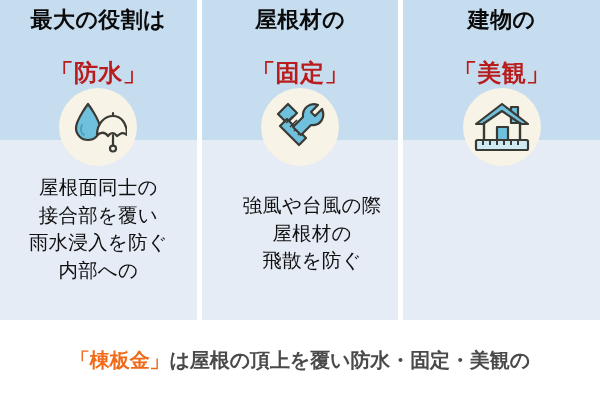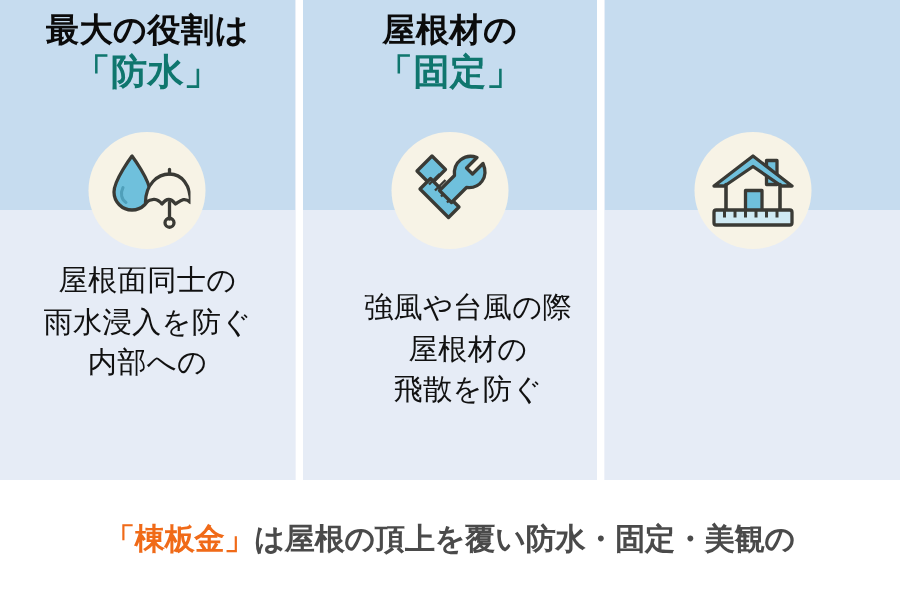--- a/index.html
+++ b/index.html
@@ -69,21 +69,22 @@
     width: 100%;
   }
   .heading .line1 {
     display: block;
     font-size: 22px;
     color: #0b0b0b;
   }
   .heading .line2 {
     display: block;
     font-size: 24px;
-    color: #0f766e;
+    color: #b91c1c;
+    margin-top: 24px;
   }
   
   .icon-badge {
     position: absolute;
     top: 88px;
     left: 50%;
     transform: translateX(-50%);
     width: 78px;
     height: 78px;
     border-radius: 50%;
@@ -157,20 +158,21 @@
         </span>
       </div>
 
       <div class="col-inner">
         <div class="heading">
           <span class="line1">最大の役割は</span>
           <span class="line2">「防水」</span>
         </div>
         <div class="body-text">
           <span class="bline">屋根面同士の</span>
+          <span class="bline">接合部を覆い</span>
           <span class="bline">雨水浸入を防ぐ</span>
           <span class="bline">内部への</span>
         </div>
       </div>
     </div>
 
     <div class="column">
       <div class="col-top"></div>
       <div class="col-bottom"></div>
 
@@ -218,20 +220,24 @@
 
             <rect x="24" y="26" width="11" height="14" fill="#6fc0dc" stroke="#3a3a35" stroke-width="2.2" stroke-linejoin="round"></rect>
 
             <rect x="3" y="39" width="52" height="10" rx="1.5" fill="#cfe9f3" stroke="#3a3a35" stroke-width="2.2"></rect>
             <path d="M10 39 L10 44 M17 39 L17 44 M24 39 L24 44 M31 39 L31 44 M38 39 L38 44 M45 39 L45 44" stroke="#3a3a35" stroke-width="2"></path>
           </svg>
         </span>
       </div>
 
       <div class="col-inner">
+        <div class="heading">
+          <span class="line1">建物の</span>
+          <span class="line2">「美観」</span>
+        </div>
         <div class="body-text">
         </div>
       </div>
     </div>
 
   </div>
 
   <div class="banner">
     <span class="banner-line" id="banner-line-1"><span class="hl">「棟板金」</span><span>は屋根の頂上を覆い防水・固定・美観の</span></span>
   </div>

